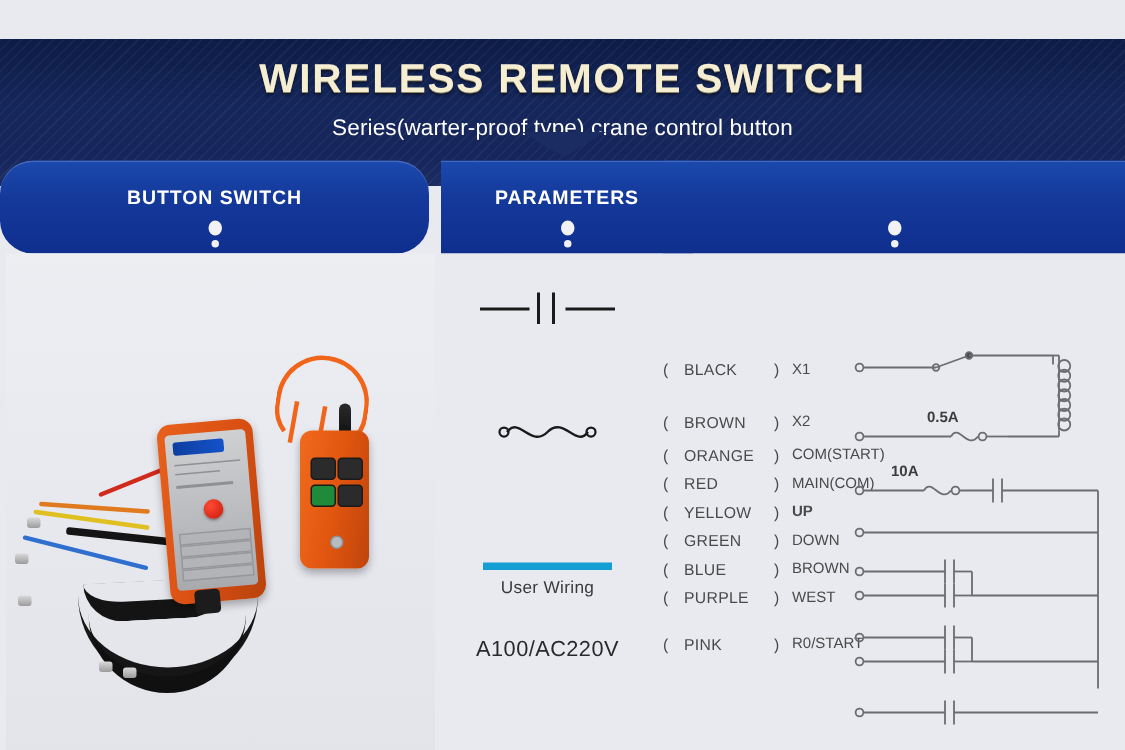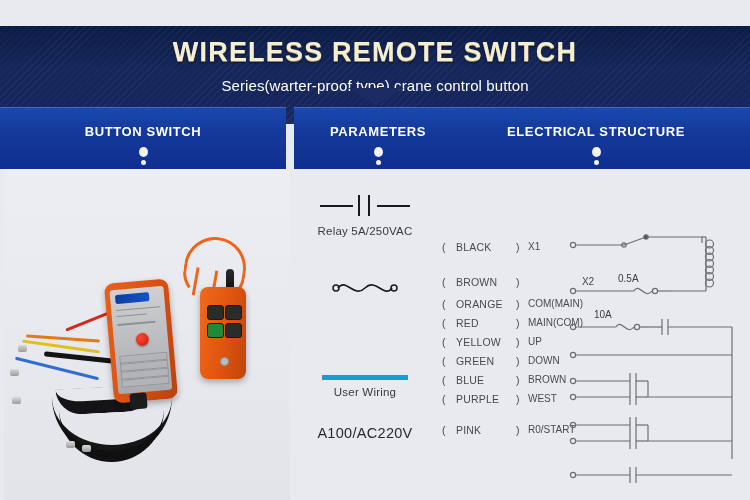--- a/index.html
+++ b/index.html
@@ -43,21 +43,21 @@
     border-top:17px solid #1b2c63;
   }
 
   
   .tabs{position:absolute;left:0;top:107px;width:750px;height:62px;}
   .tab{
     position:absolute;top:0;height:62px;
     background:linear-gradient(180deg,#1b49ad 0%,#14399b 40%,#0f2f8e 100%);
     box-shadow:inset 0 1px 0 rgba(255,255,255,.18);
   }
-  .tab-1{left:0;width:286px;}
+  .tab-1{left:0;width:286px;border-radius:22px;}
   .tab-2{left:294px;width:168px;}
   .tab-3{left:442px;width:308px;}
   .tab-label{
     position:absolute;left:0;top:17px;width:100%;text-align:center;
     color:#fff;font-size:13px;font-weight:bold;letter-spacing:.6px;
     font-family:"Liberation Sans","DejaVu Sans",sans-serif;
   }
   .tab-dots{position:absolute;left:0;top:40px;width:100%;text-align:center;}
   .dot-big{
     display:block;margin:0 auto;width:9px;height:10px;border-radius:50%;
@@ -195,21 +195,21 @@
   
   .wirelist{position:absolute;left:438px;top:0;width:130px;height:331px;}
   .wrow{position:absolute;left:0;width:130px;height:15px;
         font-size:10.5px;color:#4a4a4a;letter-spacing:.2px;}
   .wrow .pl{position:absolute;left:4px;top:0;}
   .wrow .nm{position:absolute;left:18px;top:0;}
   .wrow .pr{position:absolute;left:78px;top:0;}
   .wfn{position:absolute;left:0;width:120px;font-size:10px;color:#4a4a4a;}
 
   
-  .circuit{position:absolute;left:566px;top:0;width:184px;height:331px;}
+  .circuit{position:absolute;left:566px;top:0;width:184px;height:331px;font-weight:bold;}
   .clabel{position:absolute;font-size:10px;color:#3c3c3c;}
 </style>
 </head>
 <body>
 
 <div class="page">
 
   <div class="header">
     <div class="header-title">WIRELESS REMOTE  SWITCH</div>
     <div class="header-sub">Series(warter-proof type) crane control button</div>
@@ -228,21 +228,20 @@
 
     <div class="tab tab-2">
       <div class="tab-label">PARAMETERS</div>
       <div class="tab-dots">
         <span class="dot-big"></span>
         <span class="dot-small"></span>
       </div>
     </div>
 
     <div class="tab tab-3">
-      <div class="tab-label">ELECTRICAL STRUCTURE</div>
       <div class="tab-dots">
         <span class="dot-big"></span>
         <span class="dot-small"></span>
       </div>
     </div>
 
   </div>
 
   <div class="panel">
 
@@ -292,21 +291,20 @@
 
     <div class="params">
 
       <div class="param-item" style="top:24px;">
         <div class="sym-relay">
           <span class="ln l"></span>
             <span class="pl a"></span>
             <span class="pl b"></span>
             <span class="ln r"></span>
         </div>
-        <div class="param-caption">Relay 5A/250VAC</div>
       </div>
 
       <div class="param-item" style="top:106px;">
         <svg class="sym-fuse" viewBox="0 0 90 26">
           <path d="M18 13 C26 2, 34 24, 45 13 C56 2, 64 24, 72 13" fill="none" stroke="#1a1a1a" stroke-width="1.6"></path>
           <circle cx="16" cy="13" r="3" fill="none" stroke="#1a1a1a" stroke-width="1.5"></circle>
           <circle cx="74" cy="13" r="3" fill="none" stroke="#1a1a1a" stroke-width="1.5"></circle>
         </svg>
       </div>
 
@@ -325,42 +323,42 @@
         <span class="nm">BLACK</span>
         <span class="pr">)</span>
       </div>
       <div class="wfn" style="left:90px;top:72px;">X1</div>
 
       <div class="wrow" style="top:107px;">
         <span class="pl">(</span>
         <span class="nm">BROWN</span>
         <span class="pr">)</span>
       </div>
-      <div class="wfn" style="left:90px;top:107px;text-align:center;">X2</div>
+      <div class="wfn" style="left:90px;top:107px;">X2</div>
 
       <div class="wrow" style="top:129px;">
         <span class="pl">(</span>
         <span class="nm">ORANGE</span>
         <span class="pr">)</span>
       </div>
-      <div class="wfn" style="left:90px;top:129px;">COM(MAIN)</div>
+      <div class="wfn" style="left:90px;top:129px;">COM(START)</div>
 
       <div class="wrow" style="top:148px;">
         <span class="pl">(</span>
         <span class="nm">RED</span>
         <span class="pr">)</span>
       </div>
       <div class="wfn" style="left:90px;top:148px;">MAIN(COM)</div>
 
       <div class="wrow" style="top:167px;">
         <span class="pl">(</span>
         <span class="nm">YELLOW</span>
         <span class="pr">)</span>
       </div>
-      <div class="wfn" style="left:90px;top:167px;">UP</div>
+      <div class="wfn" style="left:90px;top:167px;font-weight:bold;">UP</div>
 
       <div class="wrow" style="top:186px;">
         <span class="pl">(</span>
         <span class="nm">GREEN</span>
         <span class="pr">)</span>
       </div>
       <div class="wfn" style="left:90px;top:186px;">DOWN</div>
 
       <div class="wrow" style="top:205px;">
         <span class="pl">(</span>

